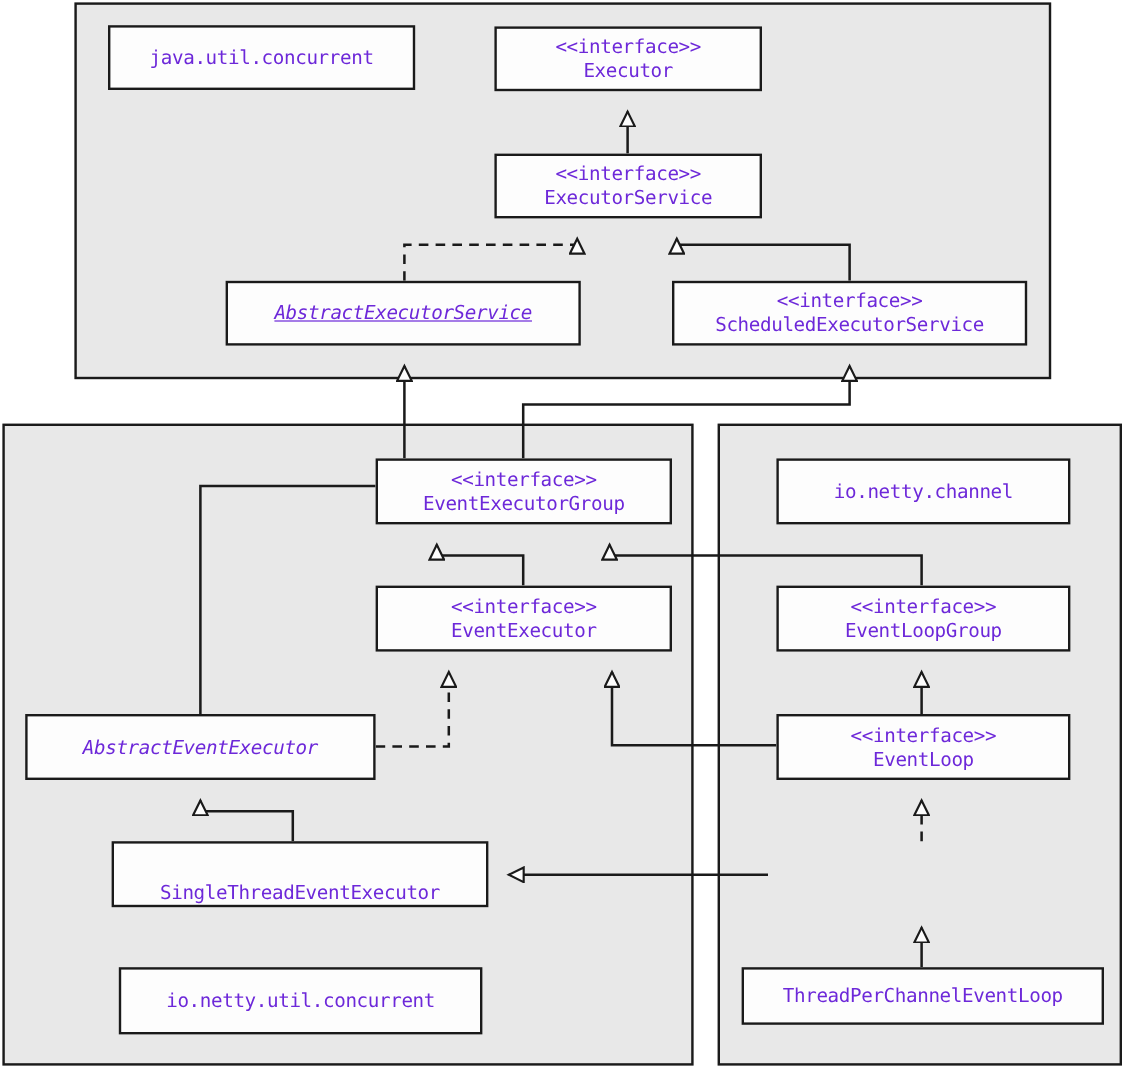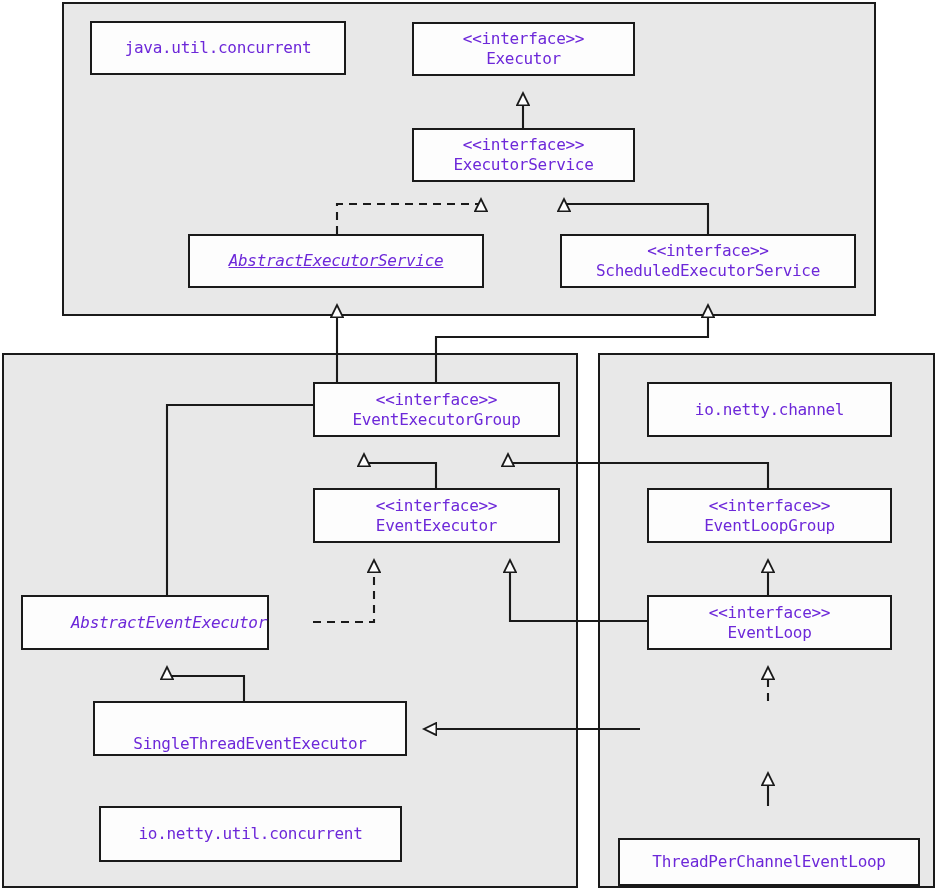--- a/index.html
+++ b/index.html
@@ -144,36 +144,36 @@
   <div class="uml-box" style="left:313px; top:382px; width:247px; height:55px;">
     <div class="stereotype">&lt;&lt;interface&gt;&gt;</div>
     <div class="cls-name">EventExecutorGroup</div>
   </div>
 
   <div class="uml-box" style="left:313px; top:488px; width:247px; height:55px;">
     <div class="stereotype">&lt;&lt;interface&gt;&gt;</div>
     <div class="cls-name">EventExecutor</div>
   </div>
 
-  <div class="uml-box abstract" style="left:21px; top:595px; width:248px; height:55px;align-items:flex-end;">
+  <div class="uml-box abstract" style="left:21px; top:595px; width:292px; height:55px;">
     <div class="cls-name">AbstractEventExecutor</div>
   </div>
 
   <div class="uml-box" style="left:93px; top:701px; width:314px; height:55px;justify-content:flex-end;">
     <div class="cls-name">SingleThreadEventExecutor</div>
   </div>
 
   <div class="uml-box" style="left:647px; top:488px; width:245px; height:55px;">
     <div class="stereotype">&lt;&lt;interface&gt;&gt;</div>
     <div class="cls-name">EventLoopGroup</div>
   </div>
 
   <div class="uml-box" style="left:647px; top:595px; width:245px; height:55px;">
     <div class="stereotype">&lt;&lt;interface&gt;&gt;</div>
     <div class="cls-name">EventLoop</div>
   </div>
 
 
-  <div class="uml-box" style="left:618px; top:806px; width:302px; height:48px;margin-top:32px;">
+  <div class="uml-box" style="left:618px; top:806px; width:302px; height:48px;">
     <div class="cls-name">ThreadPerChannelEventLoop</div>
   </div>
 
 </div>
 
 </body></html>

